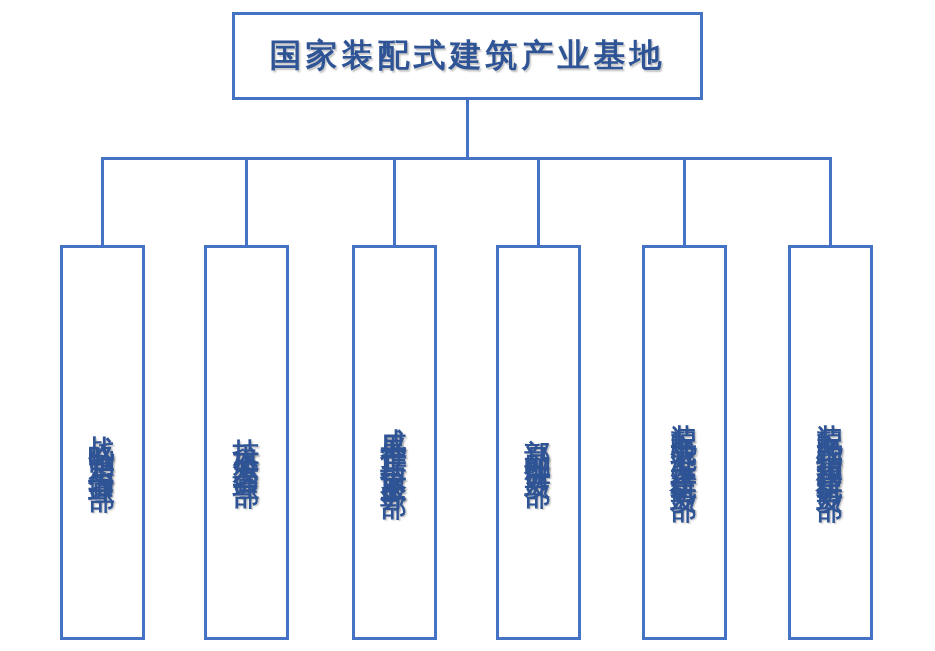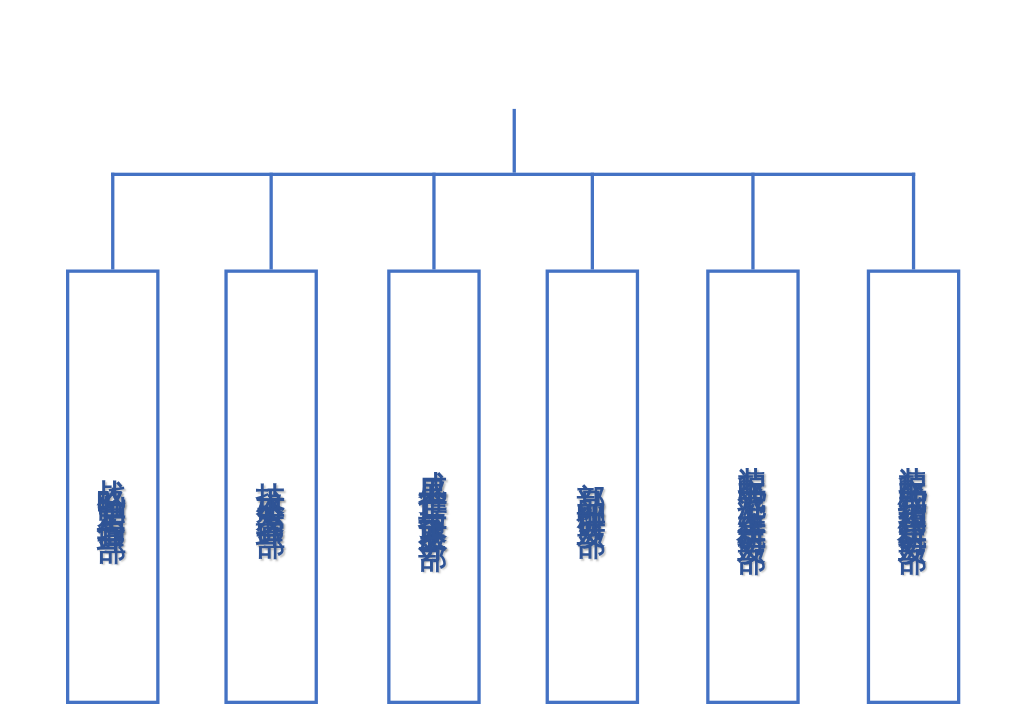--- a/index.html
+++ b/index.html
@@ -70,20 +70,23 @@
     text-shadow: 1.5px 1.5px 1.5px rgba(130,130,130,0.45);
     line-height: 1;
     white-space: nowrap;
   }
 </style>
 </head>
 <body>
 
 <div class="canvas">
 
+  <div class="top-box">
+    <span class="top-label">国家装配式建筑产业基地</span>
+  </div>
 
   <div class="line v" style="left:466px; top:99px; height:58px;"></div>
   <div class="line h" style="left:100.5px; top:157px; width:731px;"></div>
   <div class="line v" style="left:100.5px; top:157px; height:89px;"></div>
   <div class="line v" style="left:245px; top:157px; height:89px;"></div>
   <div class="line v" style="left:392.5px; top:157px; height:89px;"></div>
   <div class="line v" style="left:536.5px; top:157px; height:89px;"></div>
   <div class="line v" style="left:682.5px; top:157px; height:89px;"></div>
   <div class="line v" style="left:828.5px; top:157px; height:89px;"></div>
 

